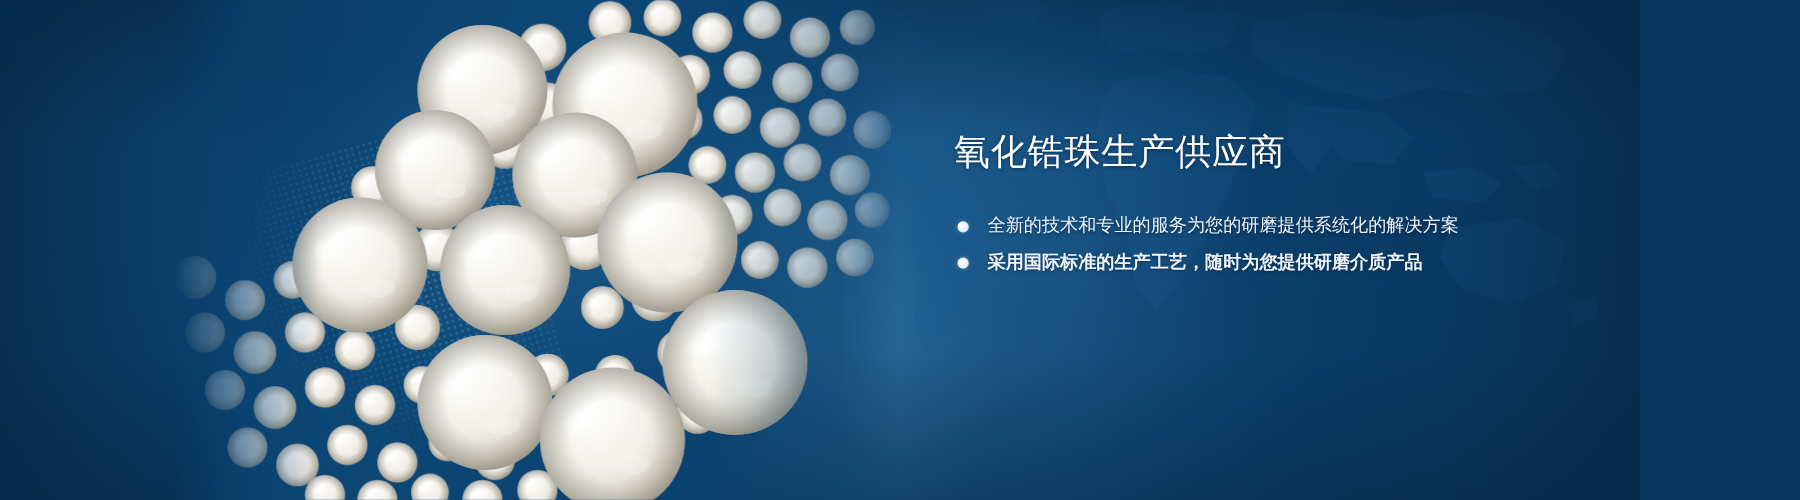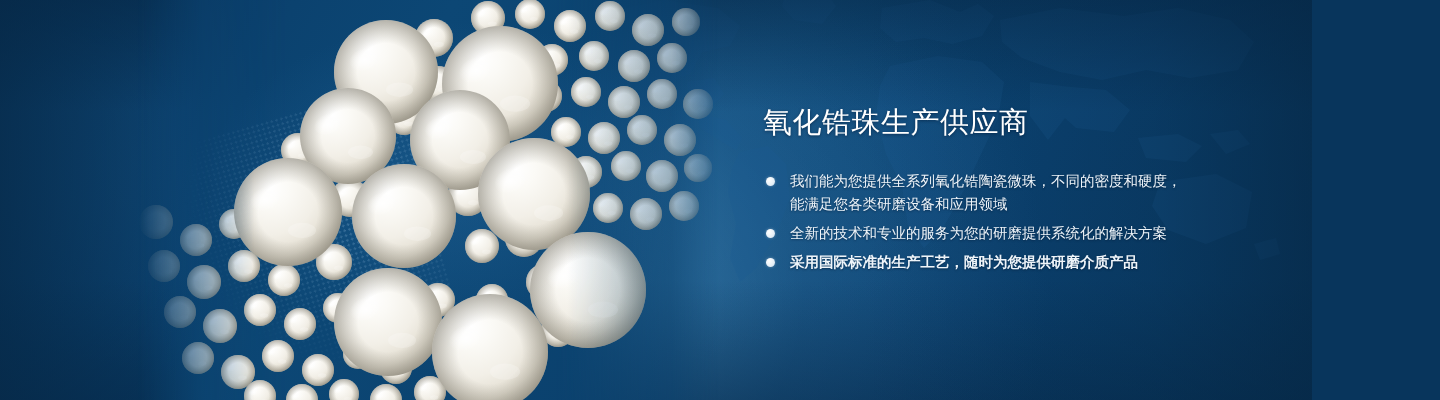--- a/index.html
+++ b/index.html
@@ -251,25 +251,20 @@
       </g>
     </svg>
   </div>
 
   <div class="copy">
 
     <h1 class="headline">氧化锆珠生产供应商</h1>
 
     <ul class="bullets">
 
-      <li class="bullet">
-        <span class="dot"></span>
-        <span class="bullet-line">我们能为您提供全系列氧化锆陶瓷微珠，不同的密度和硬度，</span>
-        <span class="bullet-line">能满足您各类研磨设备和应用领域</span>
-      </li>
 
       <li class="bullet">
         <span class="dot"></span>
         <span class="bullet-line">全新的技术和专业的服务为您的研磨提供系统化的解决方案</span>
       </li>
 
       <li class="bullet">
         <span class="dot"></span>
         <span class="bullet-line">采用国际标准的生产工艺，随时为您提供研磨介质产品</span>
       </li>

